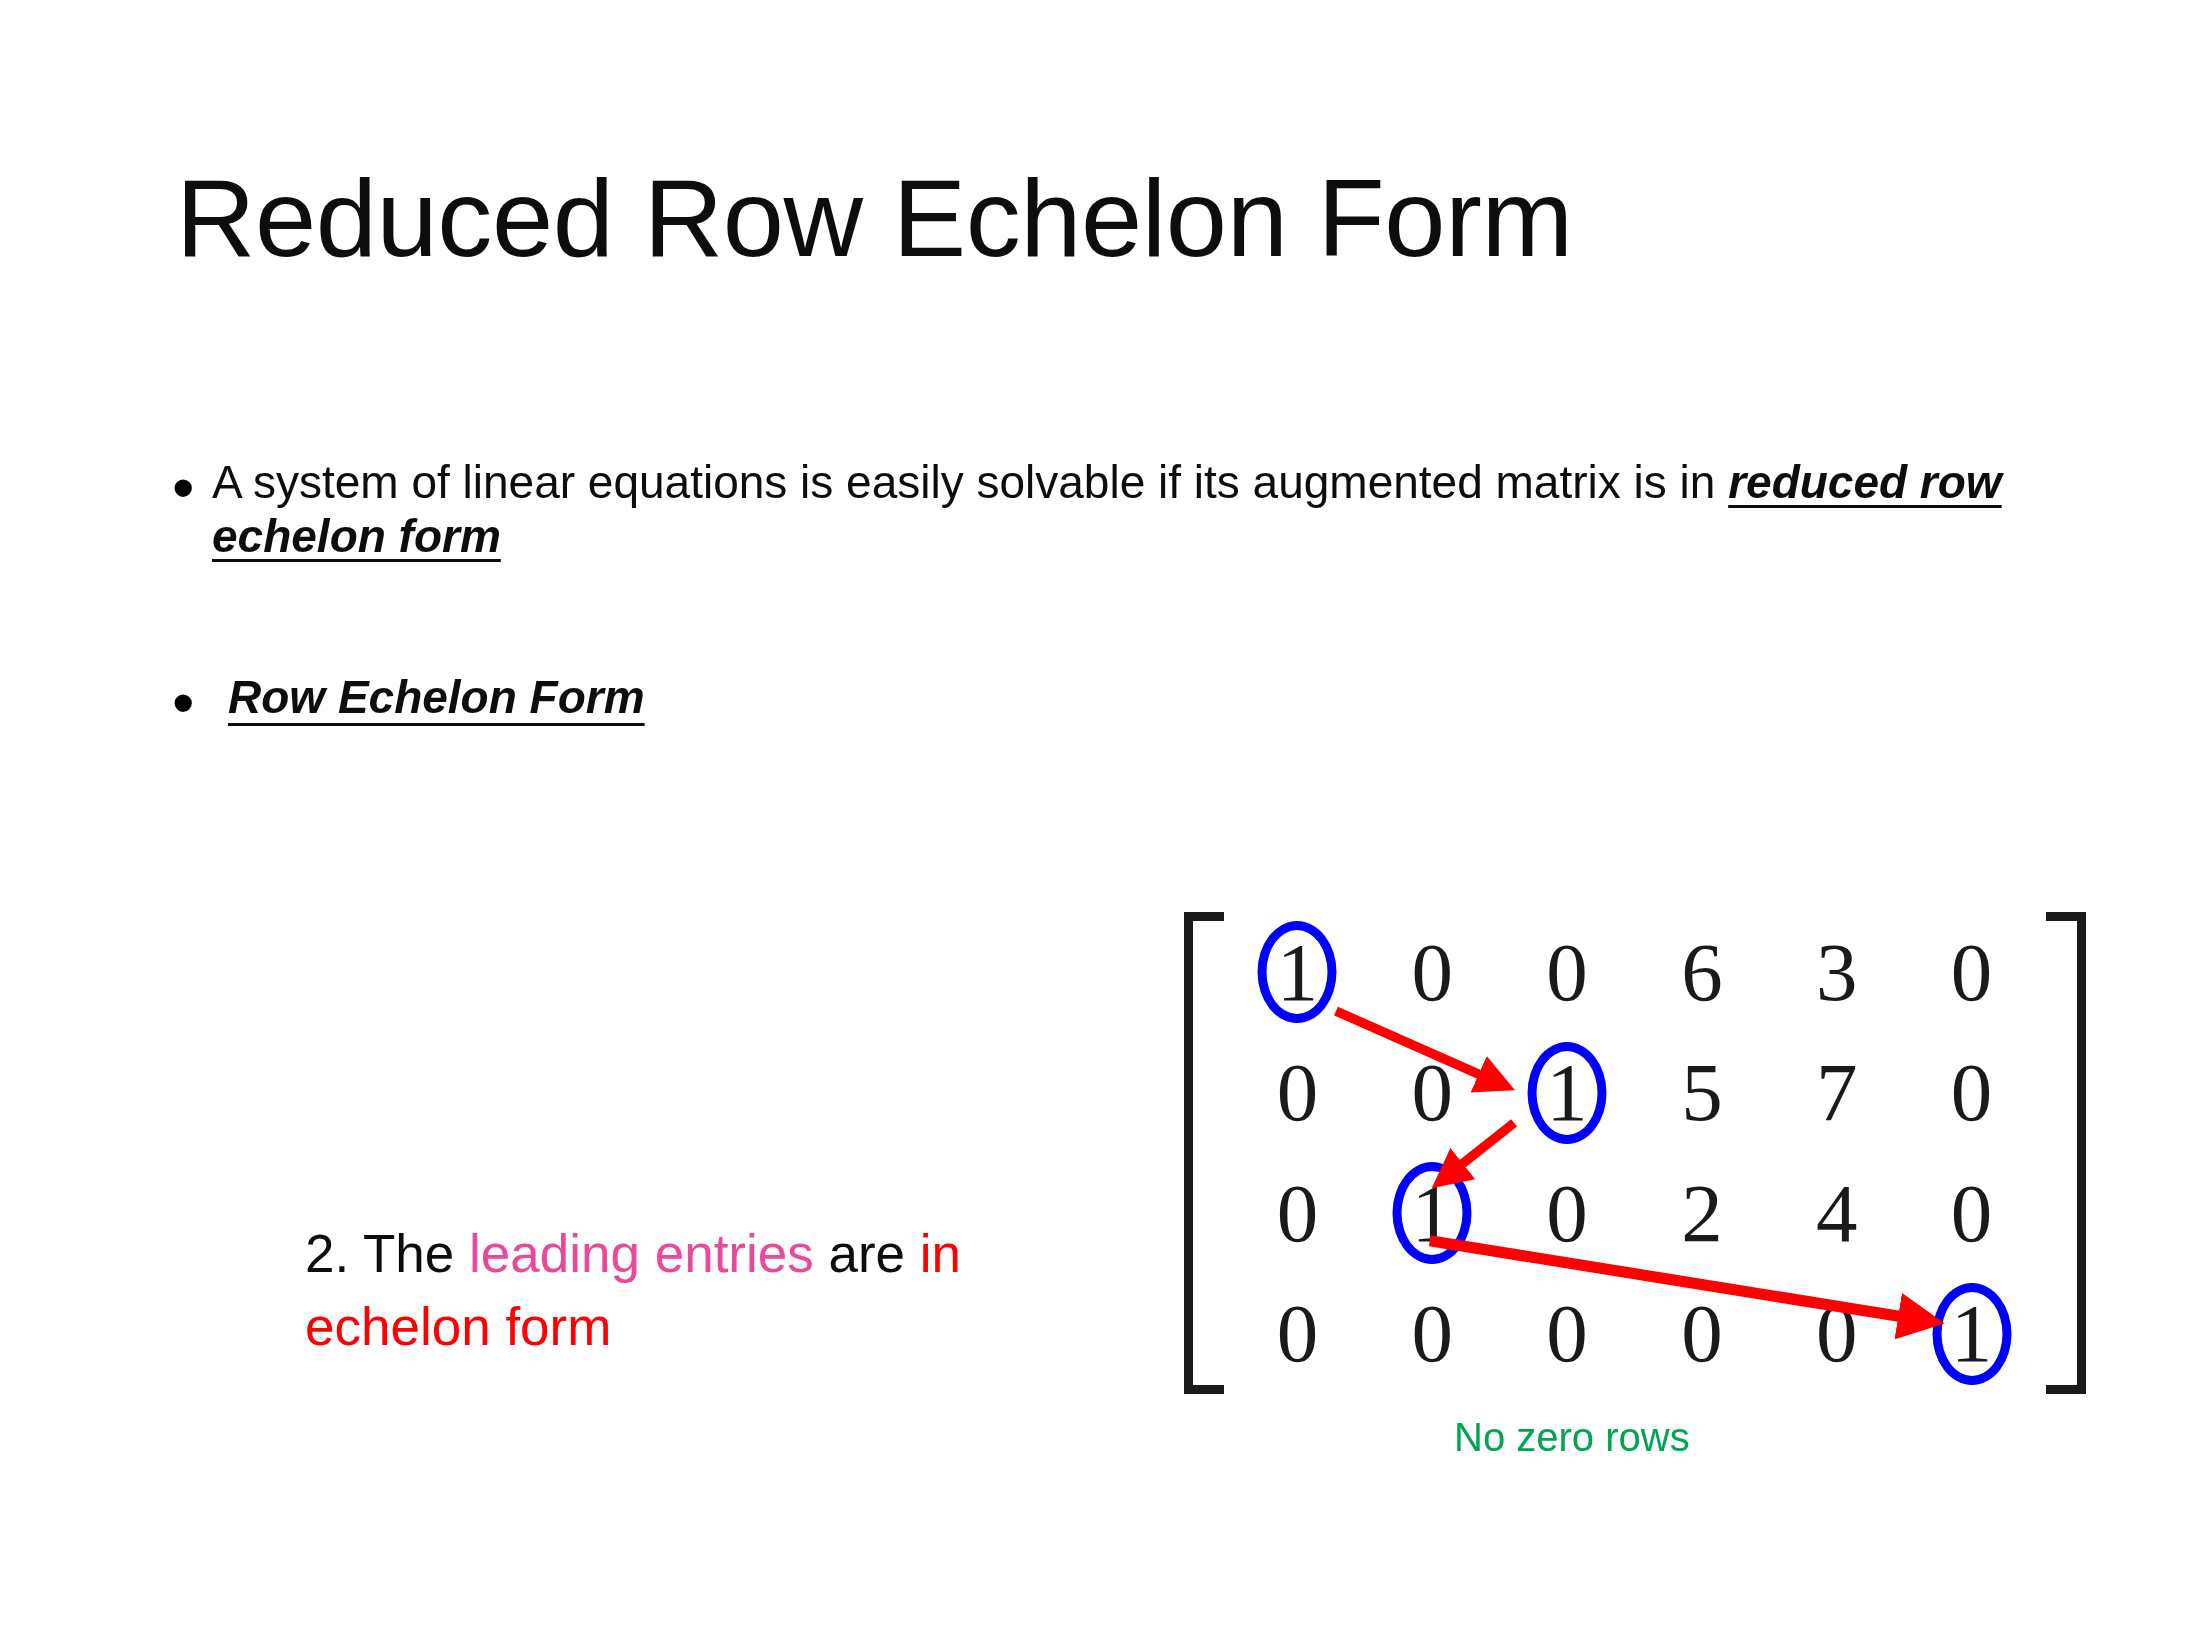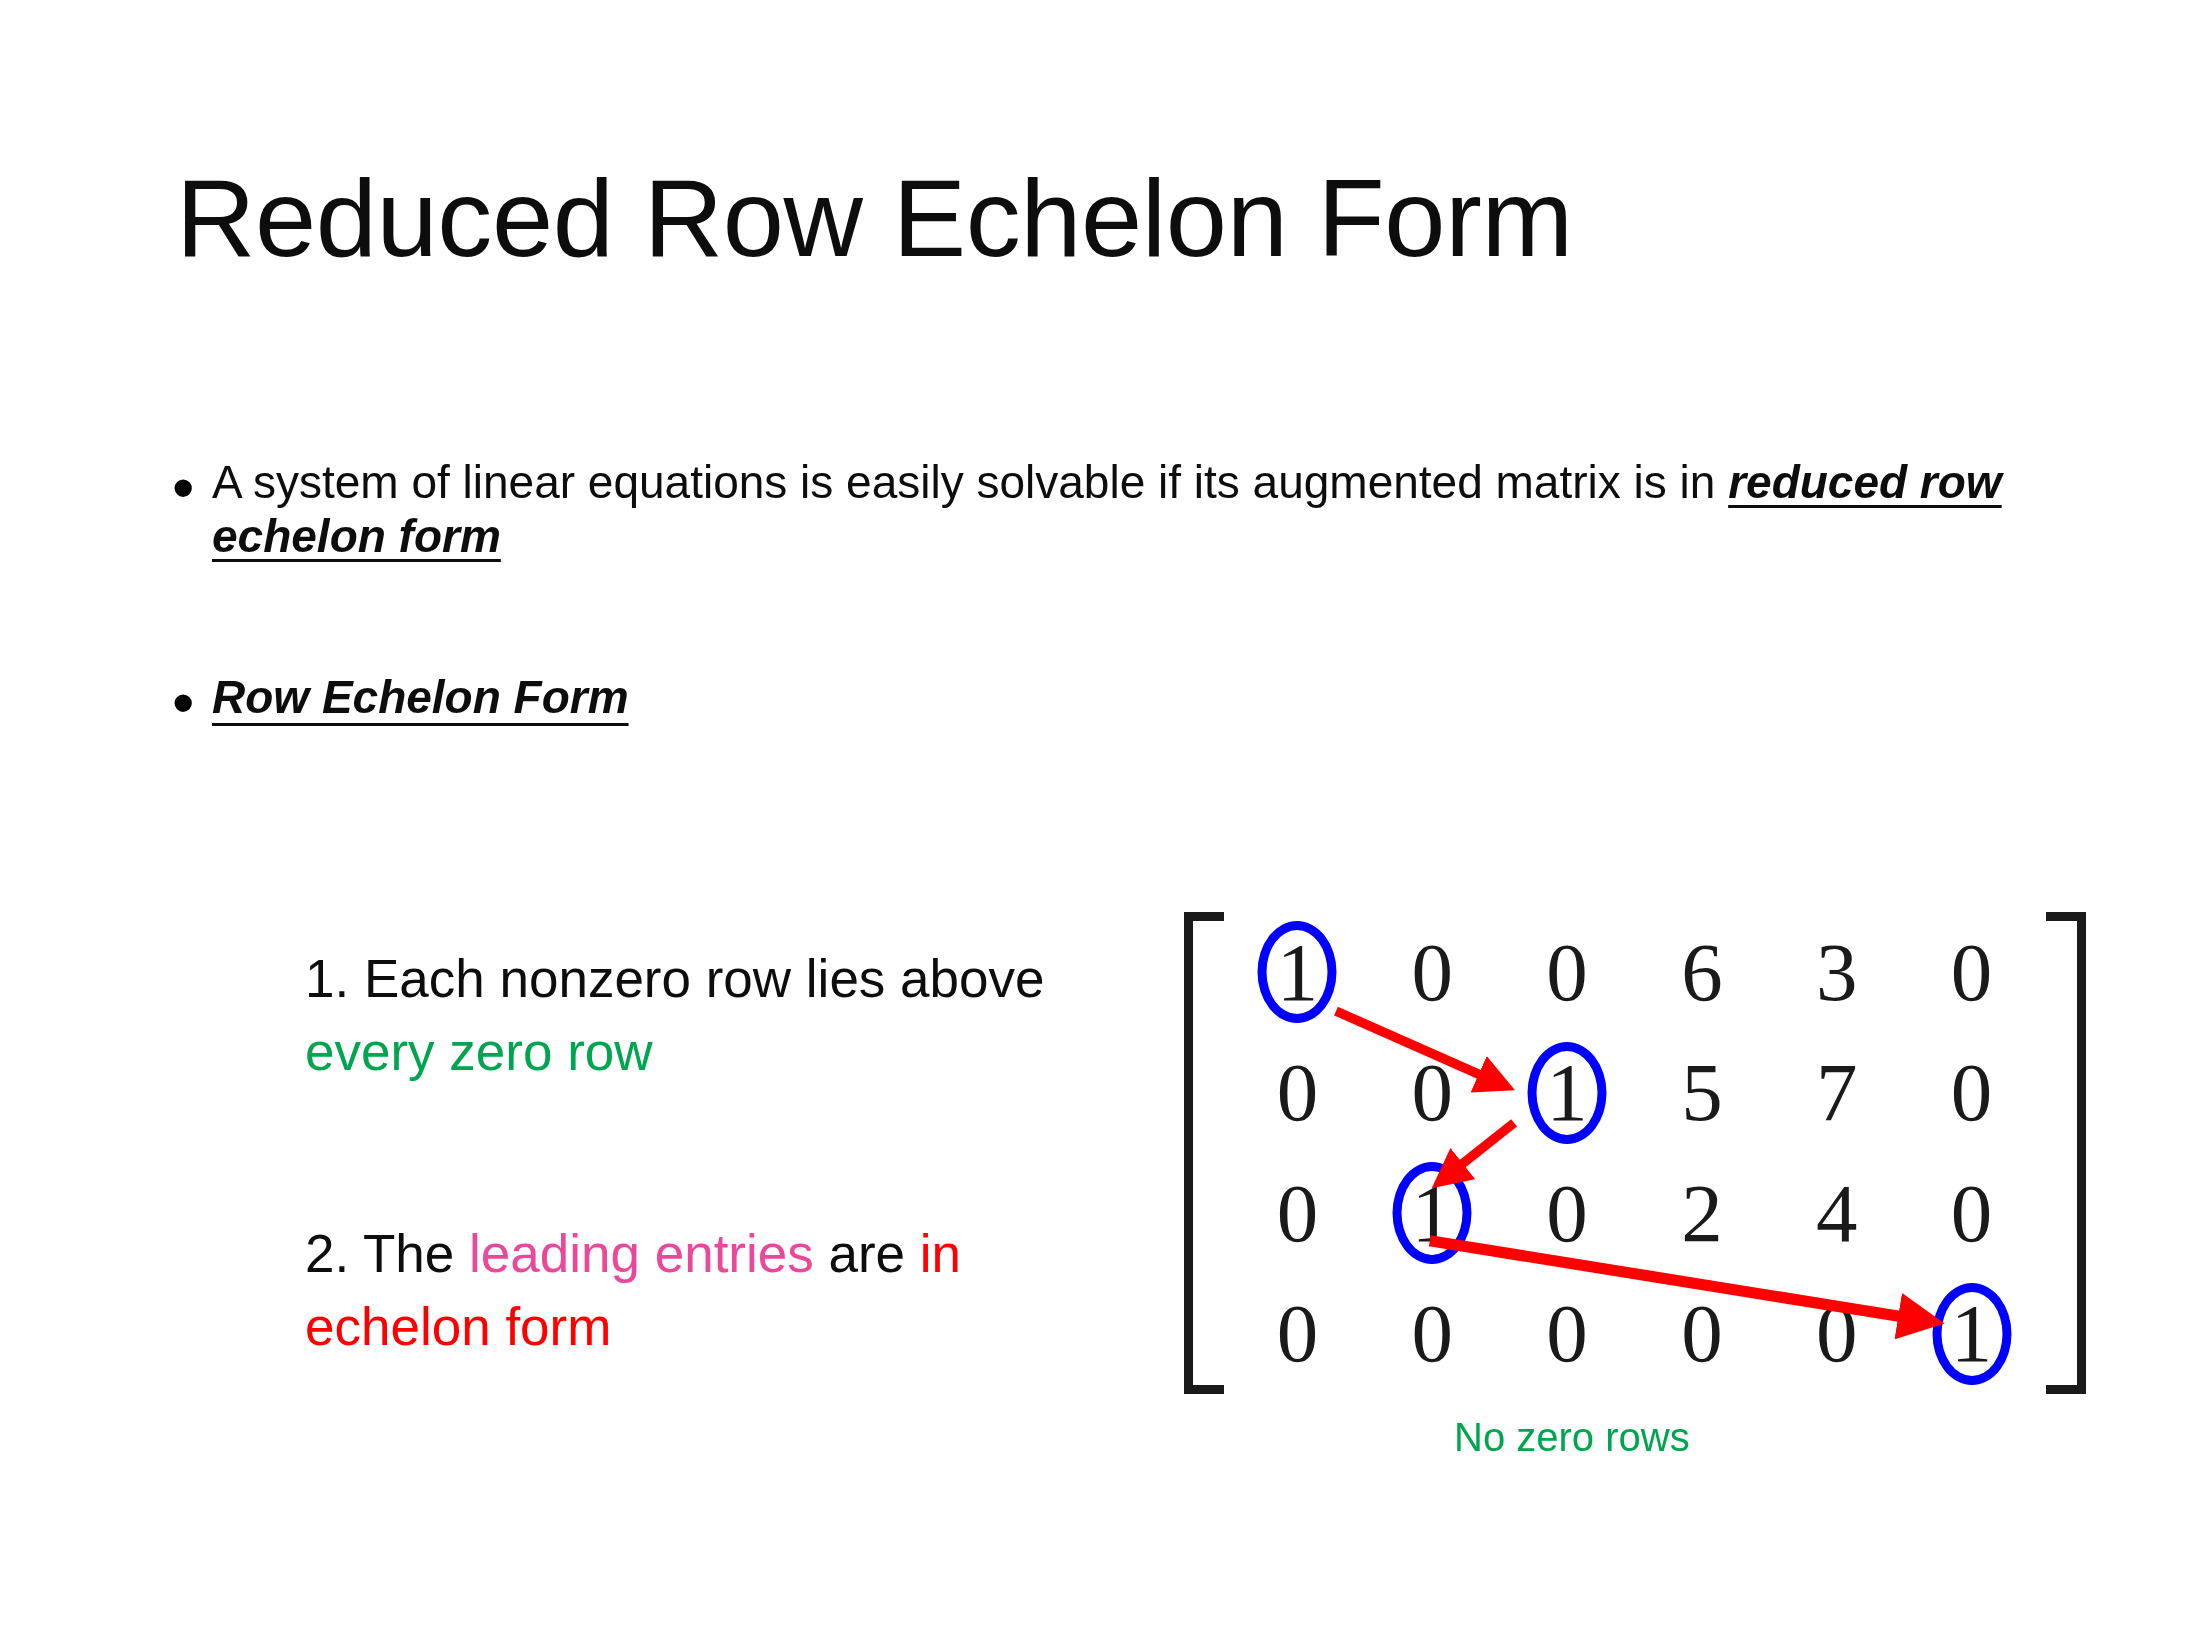--- a/index.html
+++ b/index.html
@@ -61,20 +61,21 @@
     text-decoration-thickness: 2.6px;
   }
   #bullet-2 .bullet-text {
     font-weight: bold;
     font-style: italic;
   }
   #bullet-2 .ul-text {
     text-decoration: underline;
     text-underline-offset: 0.22em;
     text-decoration-thickness: 3.4px;
+    margin-left: 16px;
   }
 
   
   .note {
     position: absolute;
     font-size: 53px;
     line-height: 1.38;
     color: #0d0d0d;
     width: 774px;
   }
@@ -164,21 +165,20 @@
   <div class="bullet-row" id="bullet-1">
     <span class="bullet-dot">•</span>
     <span class="bullet-text"><span>A system of linear equations is easily solvable if its augmented matrix is in </span><span class="emph">reduced row echelon form</span></span>
   </div>
 
   <div class="bullet-row" id="bullet-2">
     <span class="bullet-dot">•</span>
     <span class="bullet-text"><span class="ul-text">Row Echelon Form</span></span>
   </div>
 
-  <div class="note" id="note-1"><span>1.</span><span> Each nonzero row lies above </span><span class="green">every zero row</span></div>
 
   <div class="note" id="note-2"><span>2.</span><span> The </span><span class="blue">leading entries</span><span> are </span><span class="red">in echelon form</span></div>
 
   <div id="matrix-figure">
     <div class="bracket" id="bracket-left"></div>
     <div class="bracket" id="bracket-right"></div>
 
     <div id="matrix-grid">
 
       <div class="cell pivot">

